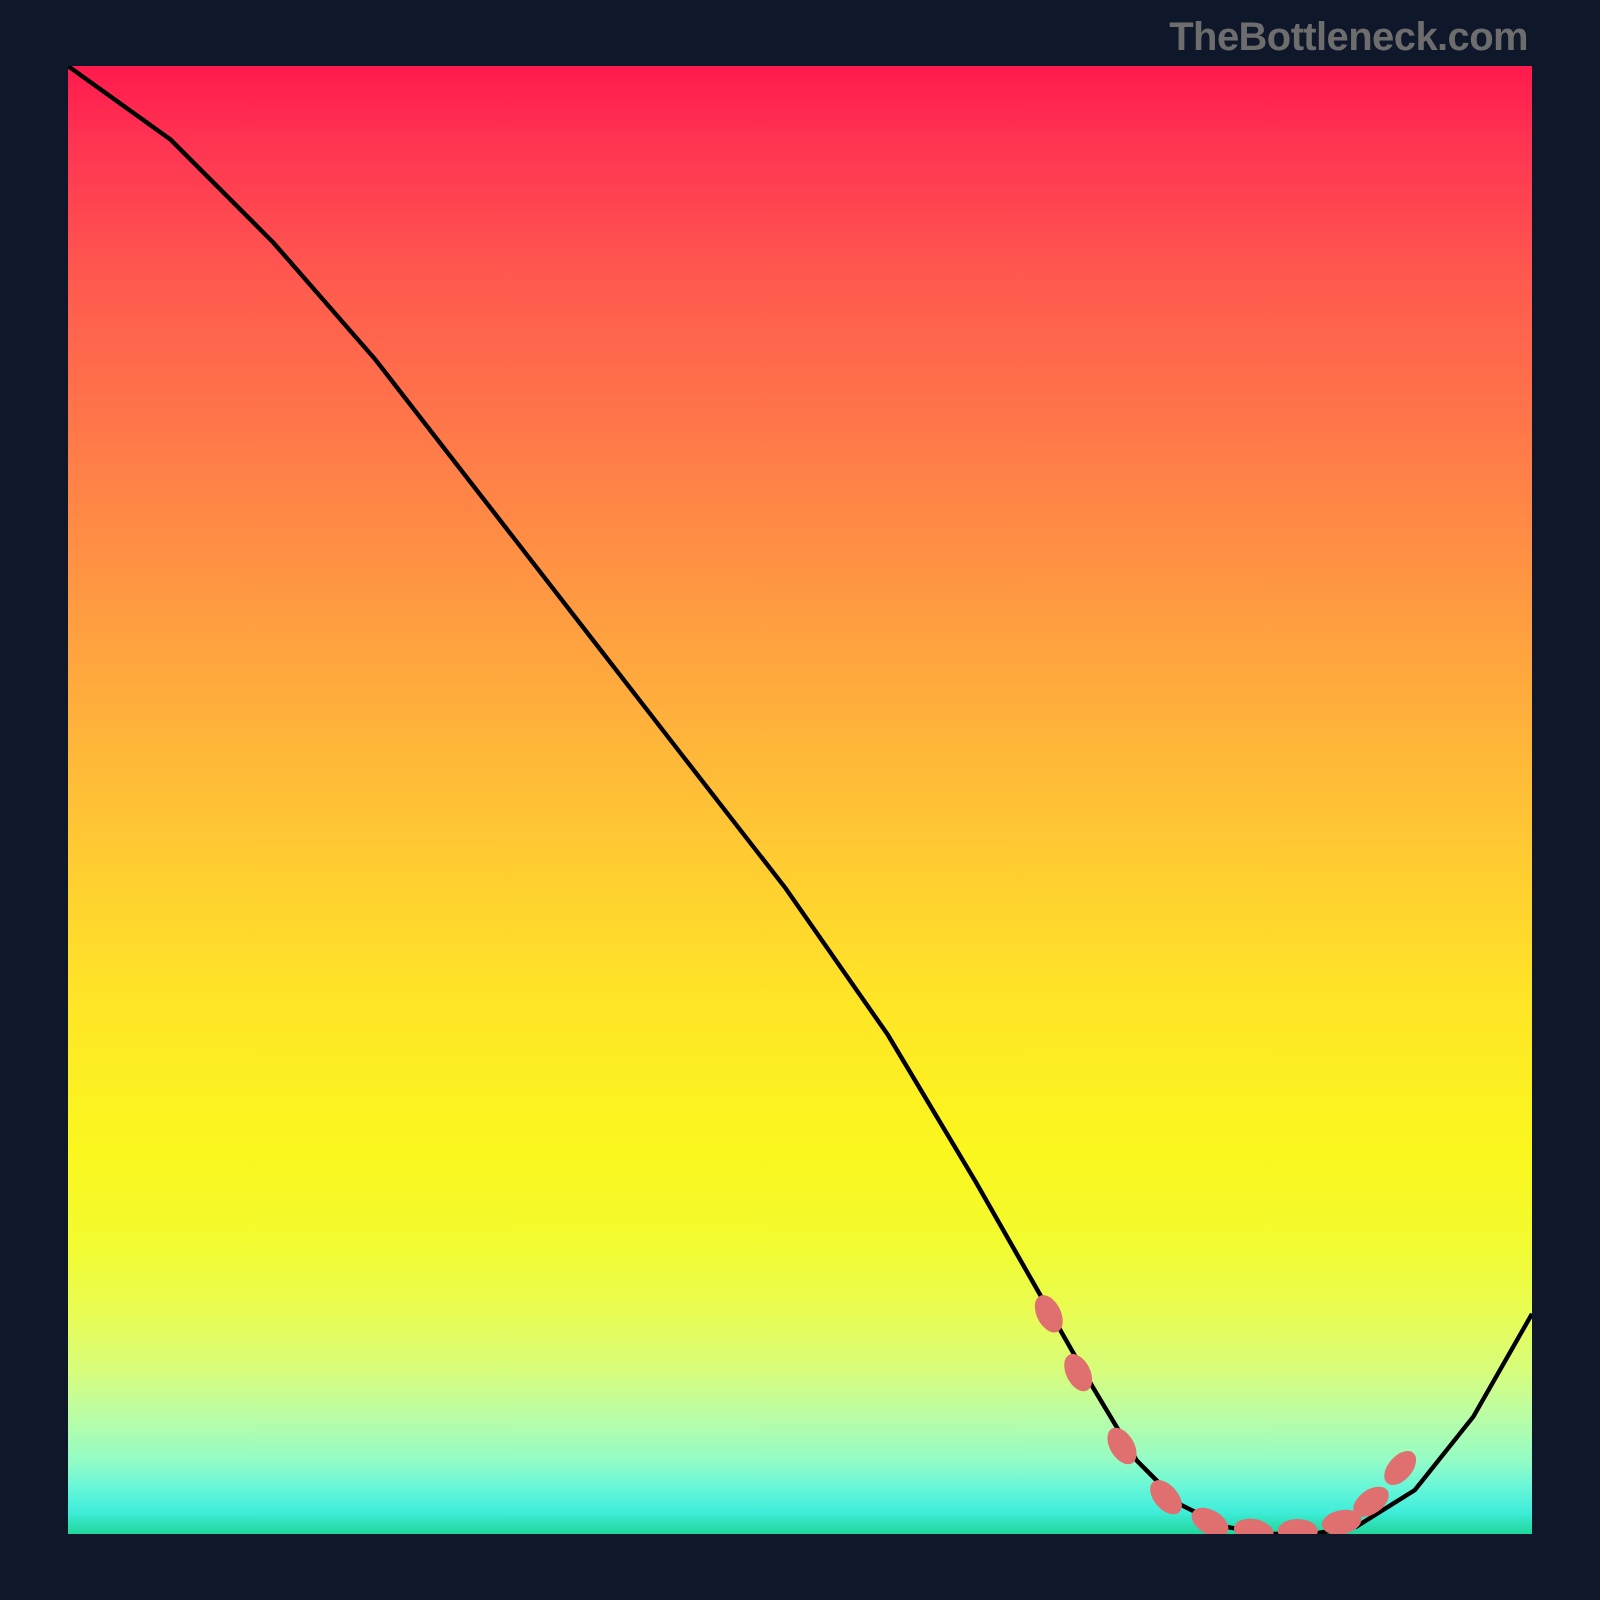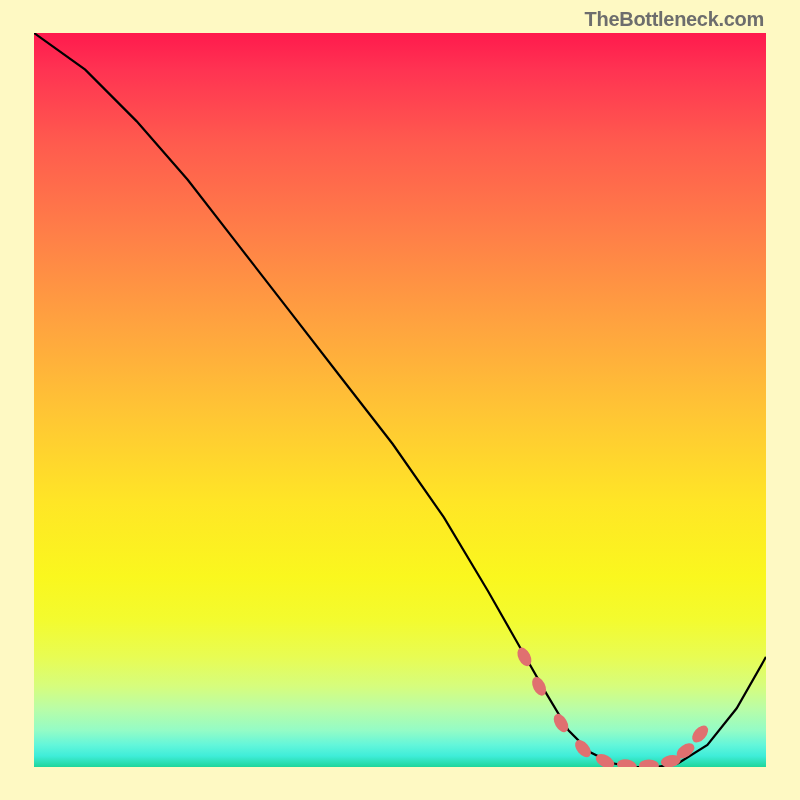--- a/index.html
+++ b/index.html
@@ -10,21 +10,21 @@
     background: #000;
     position: relative;
     font-family: Arial, sans-serif;
   }
   .frame {
     position: absolute;
     left: 0;
     top: 0;
     width: 800px;
     height: 800px;
-    background: #fef9c3;
+    background: #0f172a;
   }
   .plot-area {
     position: absolute;
     left: 34px;
     top: 33px;
     width: 732px;
     height: 734px;
     overflow: hidden;
   }
   .gradient {

